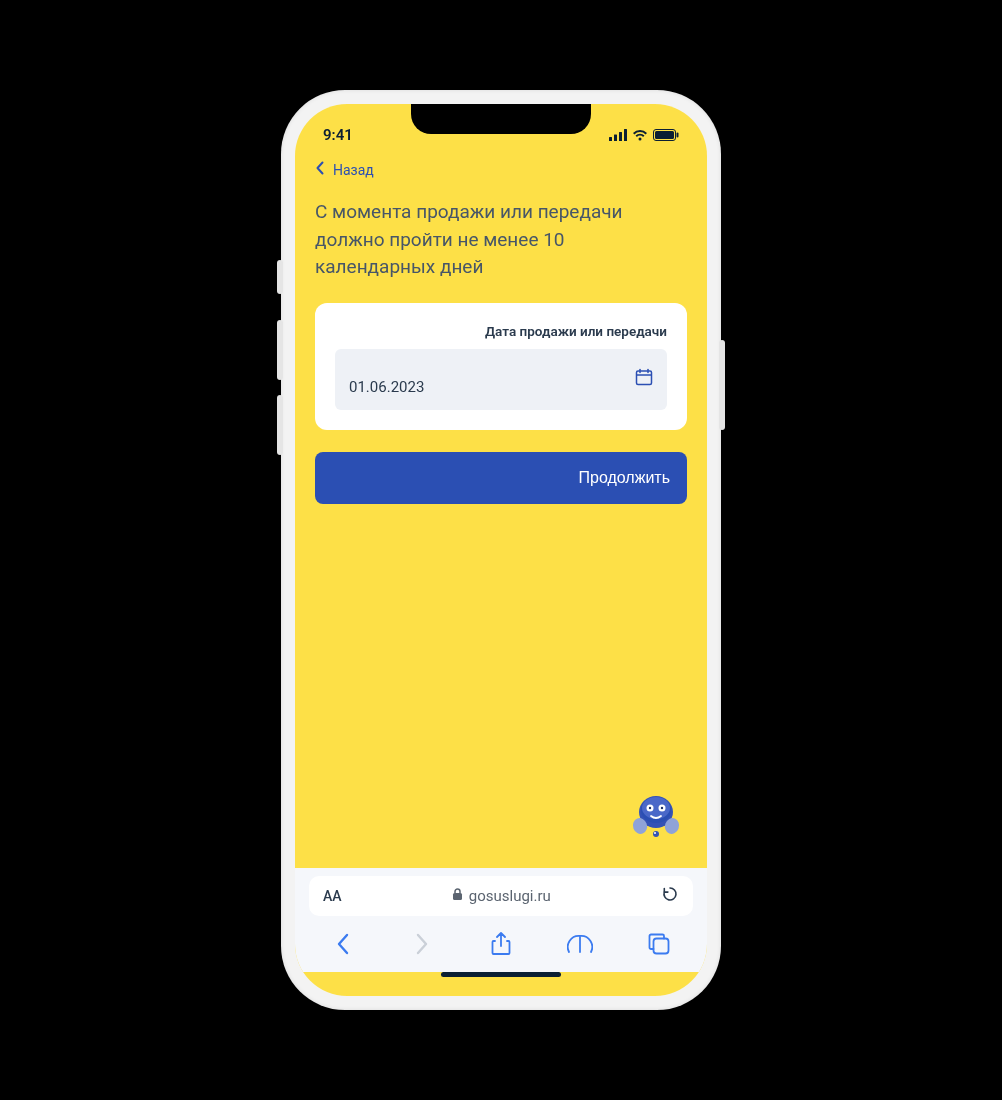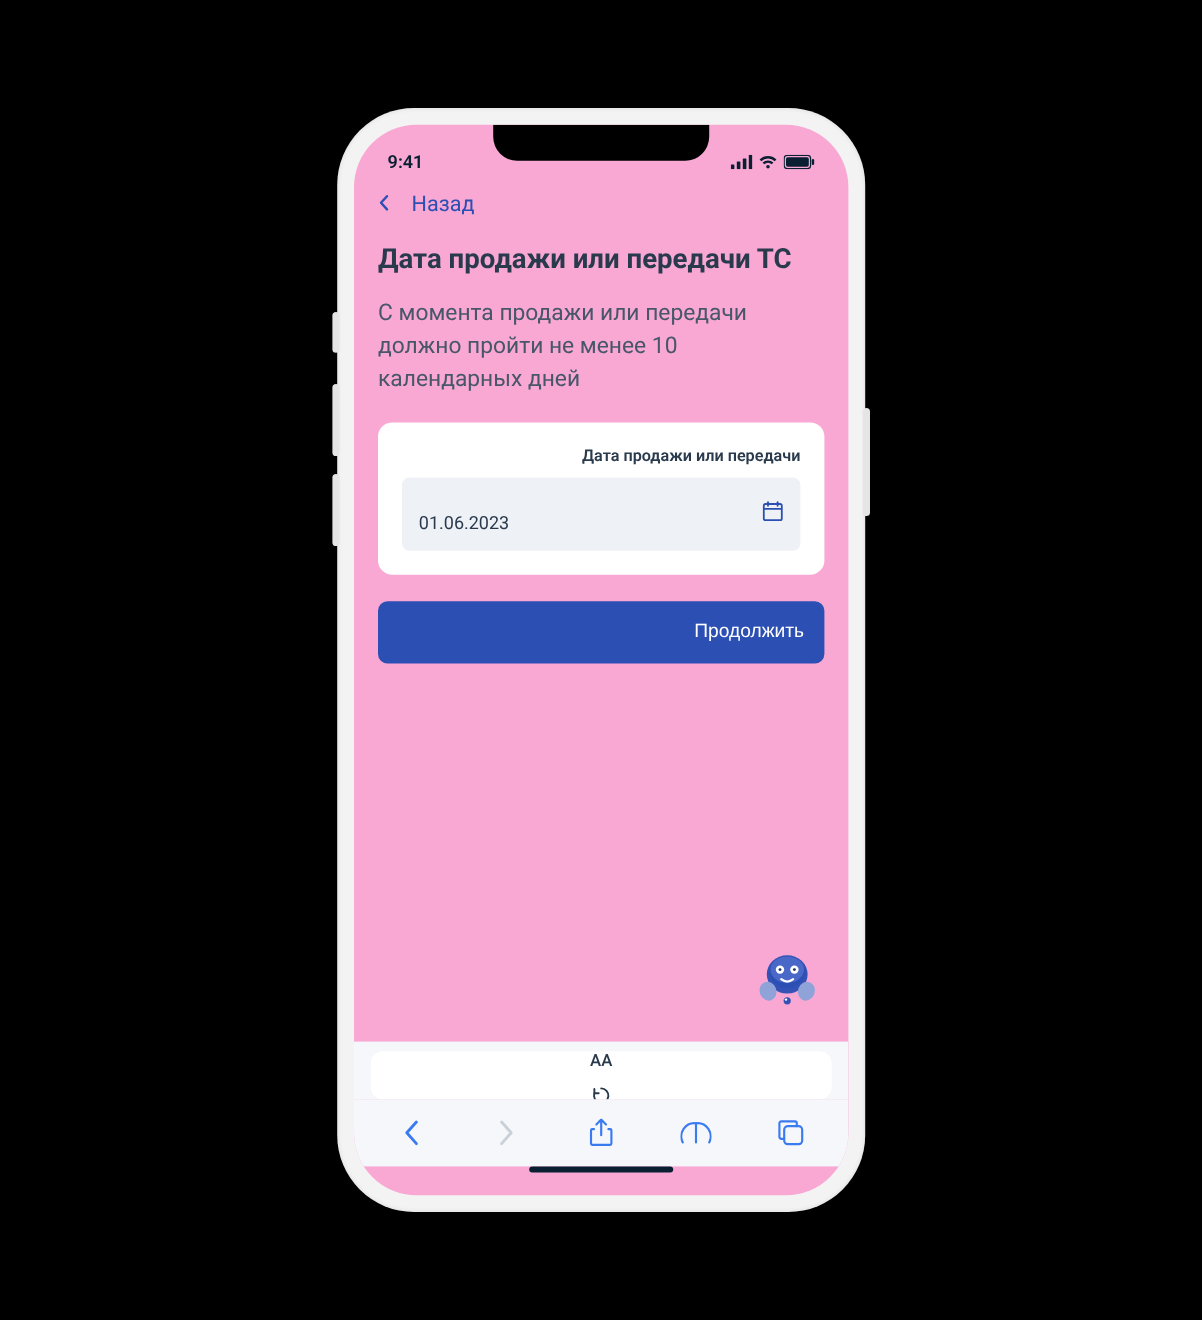--- a/index.html
+++ b/index.html
@@ -33,21 +33,21 @@
     border-radius: 3px;
   }
   .side-btn.left-1 { left: -4px; top: 170px; width: 6px; height: 34px; }
   .side-btn.left-2 { left: -4px; top: 230px; width: 6px; height: 60px; }
   .side-btn.left-3 { left: -4px; top: 305px; width: 6px; height: 60px; }
   .side-btn.right-1 { right: -4px; top: 250px; width: 6px; height: 90px; }
 
   .screen {
     width: 100%;
     height: 100%;
-    background: #f9a8d4;
+    background: #fde047;
     border-radius: 52px;
     overflow: hidden;
     position: relative;
     display: flex;
     flex-direction: column;
   }
   
   .notch {
     position: absolute;
     top: 0;
@@ -81,23 +81,23 @@
   
   .content {
     flex: 1;
     padding: 8px 20px 0 20px;
     position: relative;
     overflow: hidden;
   }
   .back-link {
     display: inline-flex;
     align-items: center;
-    gap: 18px;
+    gap: 8px;
     color: #2b4fb3;
-    font-size: 18px;
+    font-size: 14px;
     cursor: pointer;
     margin-bottom: 20px;
   }
   .page-title {
     font-size: 23px;
     font-weight: 700;
     color: #2a3a4d;
     line-height: 1.3;
     margin-bottom: 16px;
   }
@@ -164,21 +164,20 @@
   }
   .url-bar {
     background: #fff;
     border-radius: 10px;
     height: 40px;
     display: flex;
     align-items: center;
     padding: 0 14px;
     gap: 12px;
     justify-content: space-between;
-    flex-direction: column;
   }
   .url-aa { font-size: 14px; color: #2a3a4d; font-weight: 500; }
   .url-center { display: flex; align-items: center; gap: 6px; color: #5b6470; font-size: 15px; flex:1; justify-content:center; }
   .url-reload { color: #2a3a4d; }
 
   
   .bottom-toolbar {
     height: 56px;
     display: flex;
     justify-content: space-around;
@@ -251,21 +250,20 @@
       <div class="content">
         <div class="back-link">
           <span>
             <svg width="10" height="14" viewBox="0 0 10 14">
                 <path d="M7.5 1.5 L2.5 7 L7.5 12.5" fill="none" stroke="#2b4fb3" stroke-width="2" stroke-linecap="round" stroke-linejoin="round"></path>
               </svg>
           </span>
           <span>Назад</span>
         </div>
 
-        <h1 class="page-title">Дата продажи или передачи ТС</h1>
         <p class="page-subtitle">С момента продажи или передачи должно пройти не менее 10 календарных дней</p>
 
         <div class="card">
           <span class="field-label">Дата продажи или передачи</span>
           <div class="date-input">
             <span class="date-value">01.06.2023</span>
             <span>
               <svg width="18" height="18" viewBox="0 0 18 18">
                   <rect x="1.5" y="3" width="15" height="13.5" rx="1.5" fill="none" stroke="#2b4fb3" stroke-width="1.5"></rect>
                   <line x1="1.5" y1="7" x2="16.5" y2="7" stroke="#2b4fb3" stroke-width="1.5"></line>
@@ -294,20 +292,29 @@
             <ellipse cx="47" cy="40" rx="7" ry="8" fill="#8fa3d8" transform="rotate(20 47 40)"></ellipse>
             <circle cx="31" cy="48" r="3" fill="#3452b5"></circle>
             <circle cx="30" cy="47" r="1" fill="#fff"></circle>
           </svg>
         </div>
       </div>
 
       <div class="url-bar-wrap">
         <div class="url-bar">
           <span class="url-aa">AА</span>
+          <span class="url-center">
+            <span>
+              <svg width="11" height="13" viewBox="0 0 11 13">
+                  <rect x="1" y="5" width="9" height="7" rx="1.5" fill="#5b6470"></rect>
+                  <path d="M3 5 V3.5 a2.5 2.5 0 0 1 5 0 V5" fill="none" stroke="#5b6470" stroke-width="1.5"></path>
+                </svg>
+            </span>
+            <span>gosuslugi.ru</span>
+          </span>
           <span class="url-reload">
             <svg width="18" height="18" viewBox="0 0 18 18">
                 <path d="M9 3 a6 6 0 1 1-5.7 4.1" fill="none" stroke="#2a3a4d" stroke-width="1.6" stroke-linecap="round"></path>
                 <path d="M3.3 3.5 L3.3 7.1 L6.9 7.1" fill="none" stroke="#2a3a4d" stroke-width="1.6" stroke-linecap="round" stroke-linejoin="round"></path>
               </svg>
           </span>
         </div>
       </div>
 
       <div class="bottom-toolbar">

